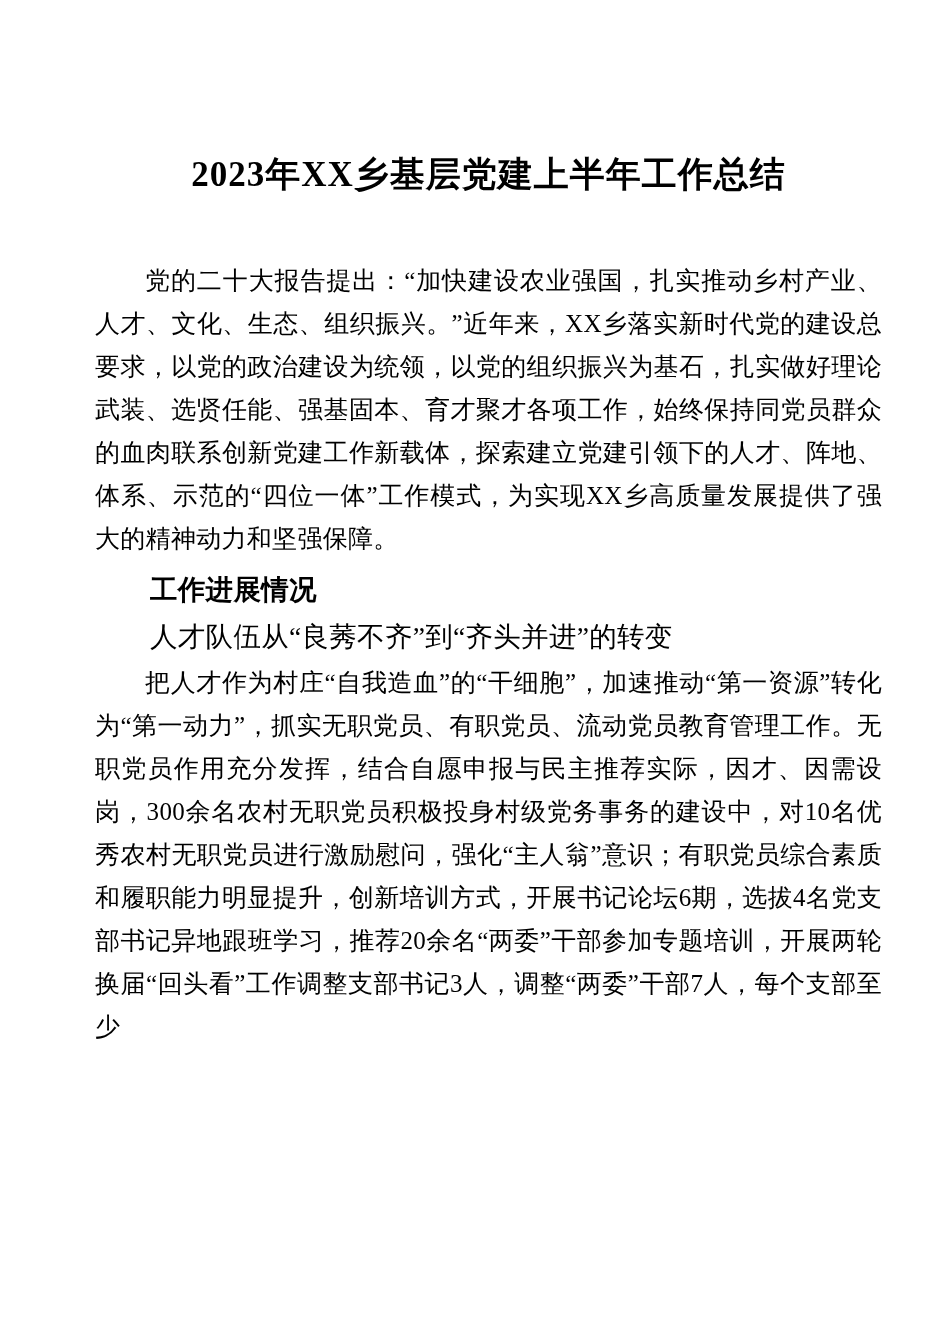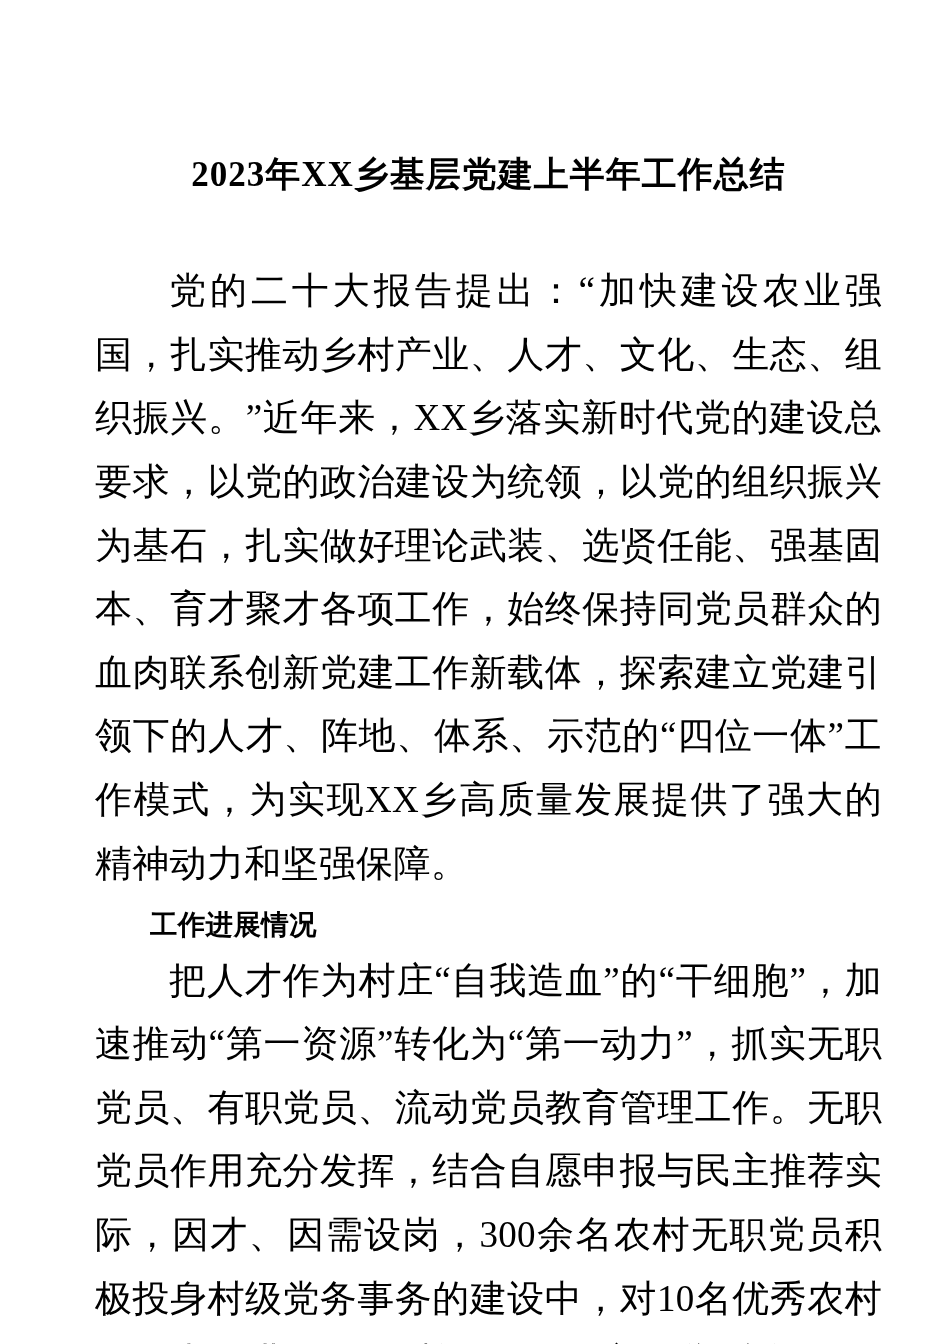--- a/index.html
+++ b/index.html
@@ -27,21 +27,21 @@
     font-size: 35px;
     font-weight: bold;
     text-align: center;
     letter-spacing: 1px;
     line-height: 1.4;
     margin: 0 0 60px 0;
     white-space: nowrap;
   }
   .para {
     font-family: "Liberation Serif", serif;
-    font-size: 37px;
+    font-size: 25px;
     line-height: 1.72;
     text-align: justify;
     text-justify: inter-ideograph;
     margin: 0 0 2px 0;
     text-indent: 2em;
     letter-spacing: 0.3px;
   }
   .heading {
     font-family: Liberation Serif, serif;
     font-size: 27.5px;
@@ -63,15 +63,16 @@
 </head>
 <body>
 
 <div class="page">
   <h1 class="doc-title">2023年XX乡基层党建上半年工作总结</h1>
 
   <p class="para">党的二十大报告提出：“加快建设农业强国，扎实推动乡村产业、人才、文化、生态、组织振兴。”近年来，XX乡落实新时代党的建设总要求，以党的政治建设为统领，以党的组织振兴为基石，扎实做好理论武装、选贤任能、强基固本、育才聚才各项工作，始终保持同党员群众的血肉联系创新党建工作新载体，探索建立党建引领下的人才、阵地、体系、示范的“四位一体”工作模式，为实现XX乡高质量发展提供了强大的精神动力和坚强保障。</p>
 
   <p class="heading">工作进展情况</p>
 
+  <p class="subheading">人才队伍从“良莠不齐”到“齐头并进”的转变</p>
 
   <p class="para">把人才作为村庄“自我造血”的“干细胞”，加速推动“第一资源”转化为“第一动力”，抓实无职党员、有职党员、流动党员教育管理工作。无职党员作用充分发挥，结合自愿申报与民主推荐实际，因才、因需设岗，300余名农村无职党员积极投身村级党务事务的建设中，对10名优秀农村无职党员进行激励慰问，强化“主人翁”意识；有职党员综合素质和履职能力明显提升，创新培训方式，开展书记论坛6期，选拔4名党支部书记异地跟班学习，推荐20余名“两委”干部参加专题培训，开展两轮换届“回头看”工作调整支部书记3人，调整“两委”干部7人，每个支部至少</p>
 </div>
 
 </body></html>

